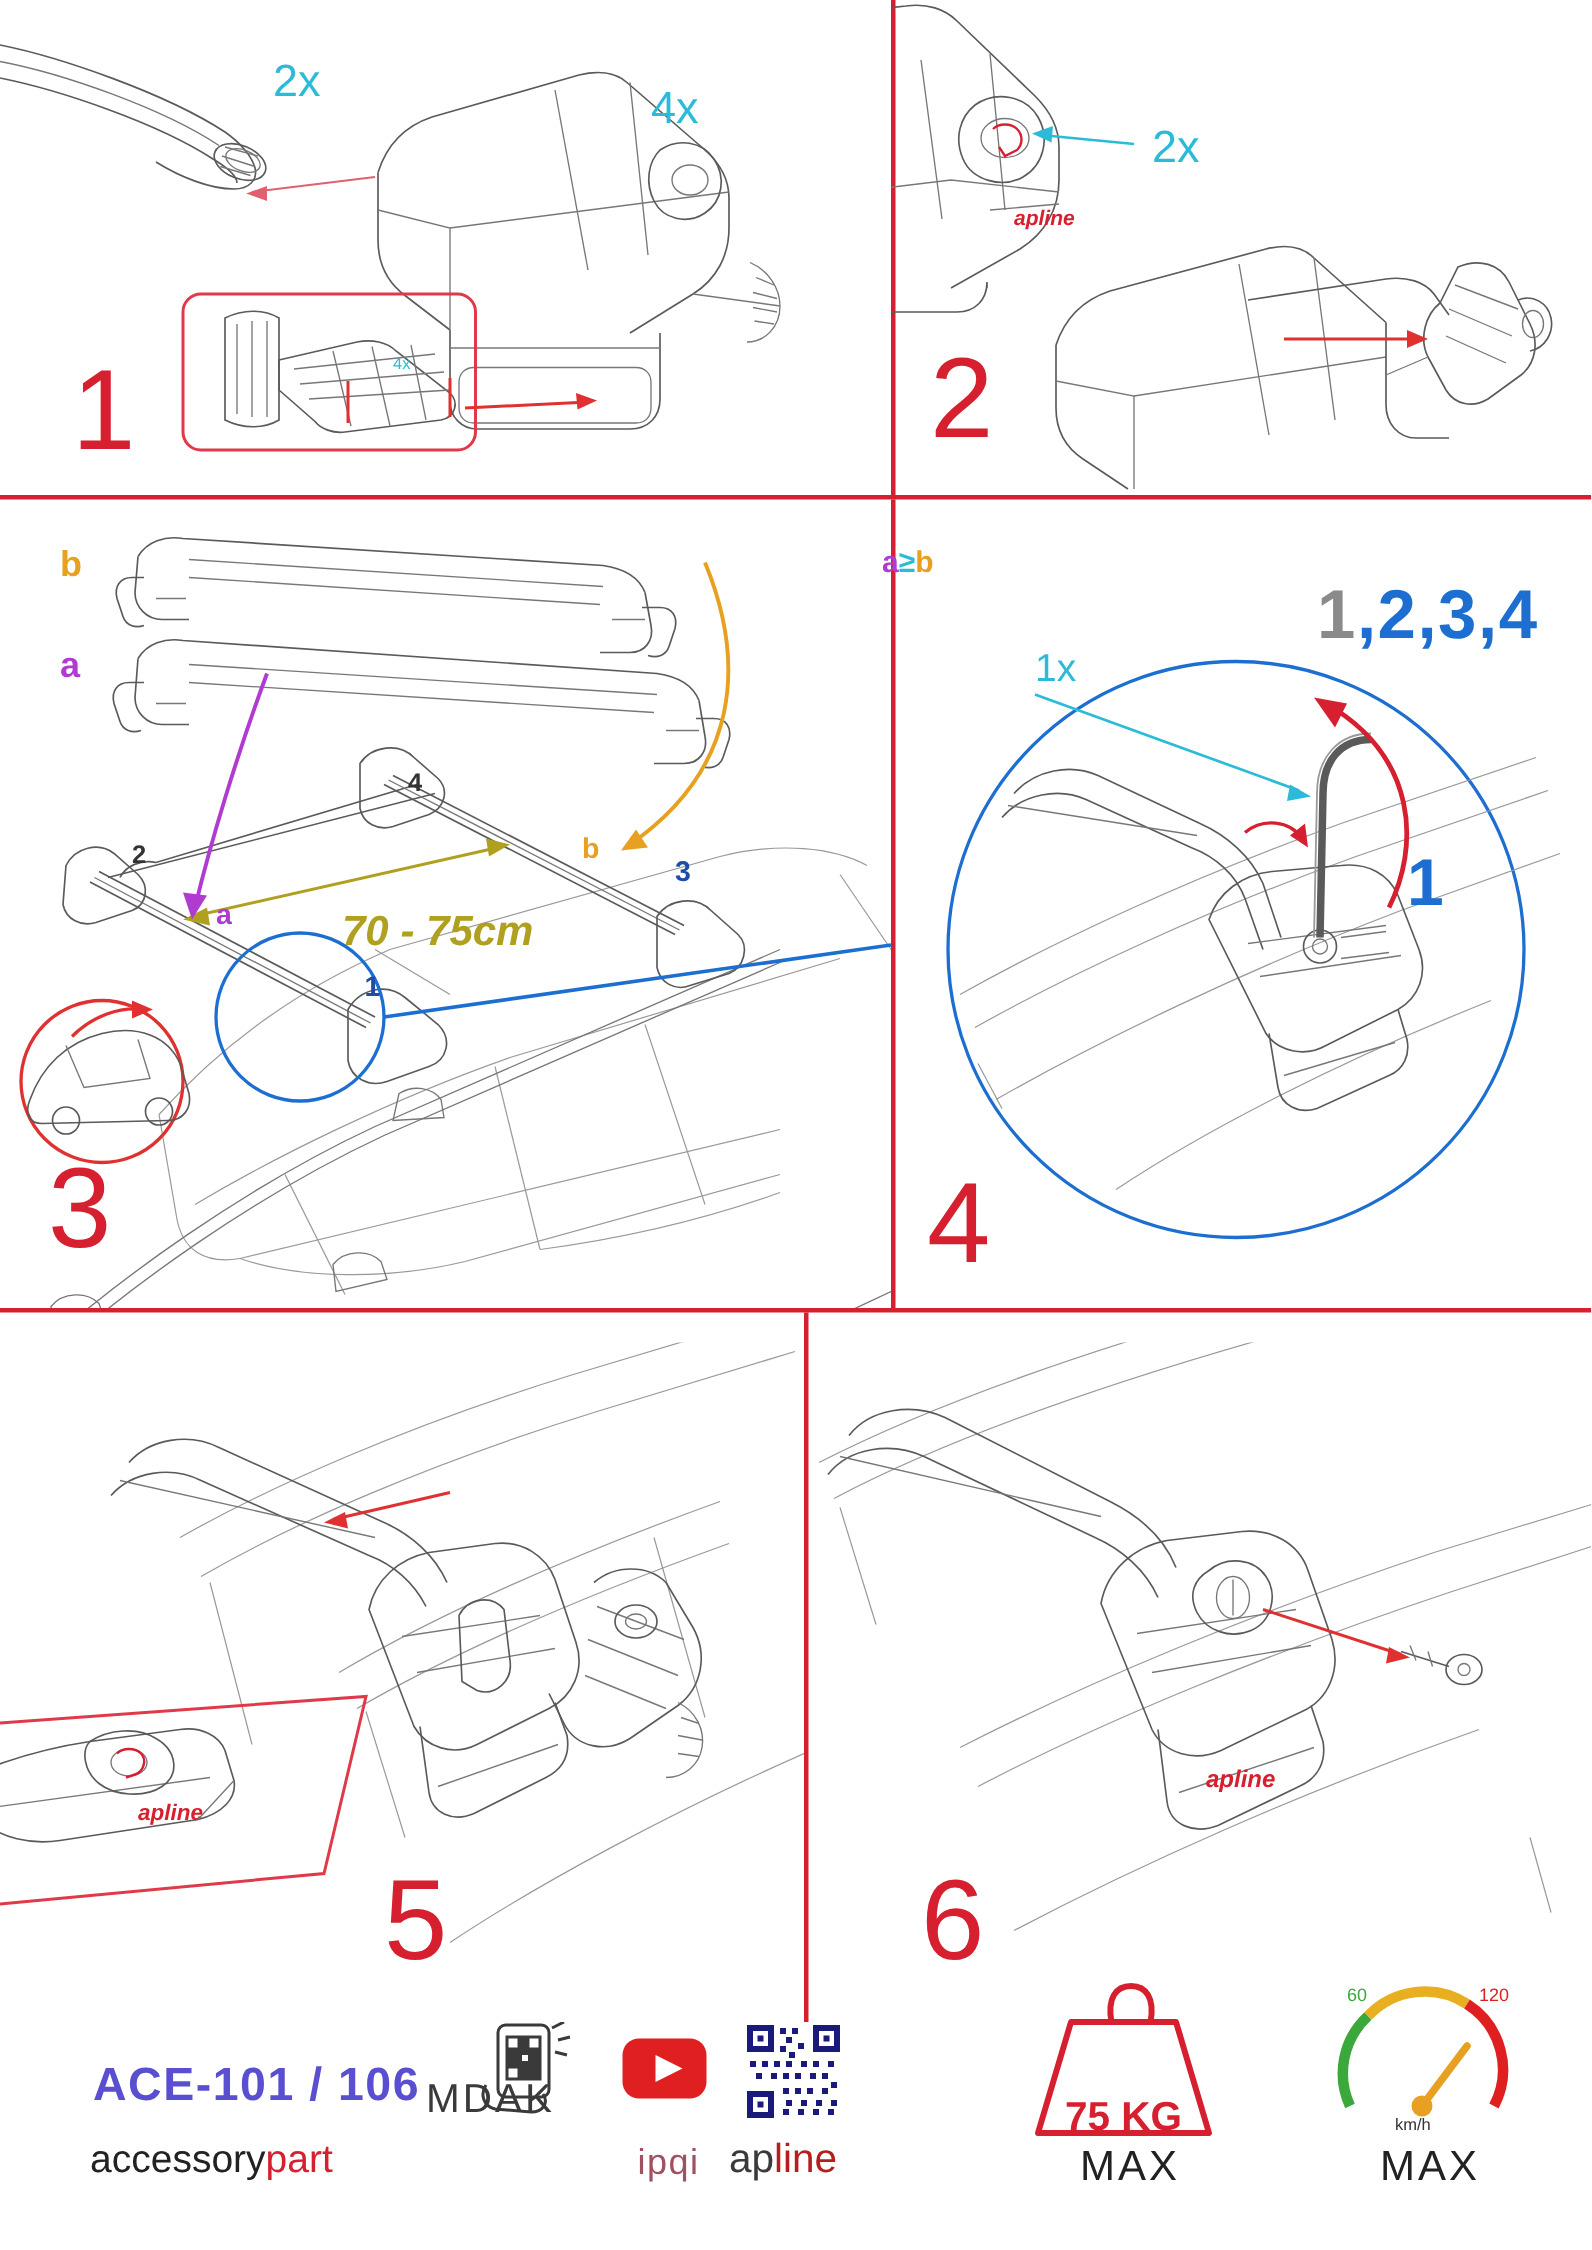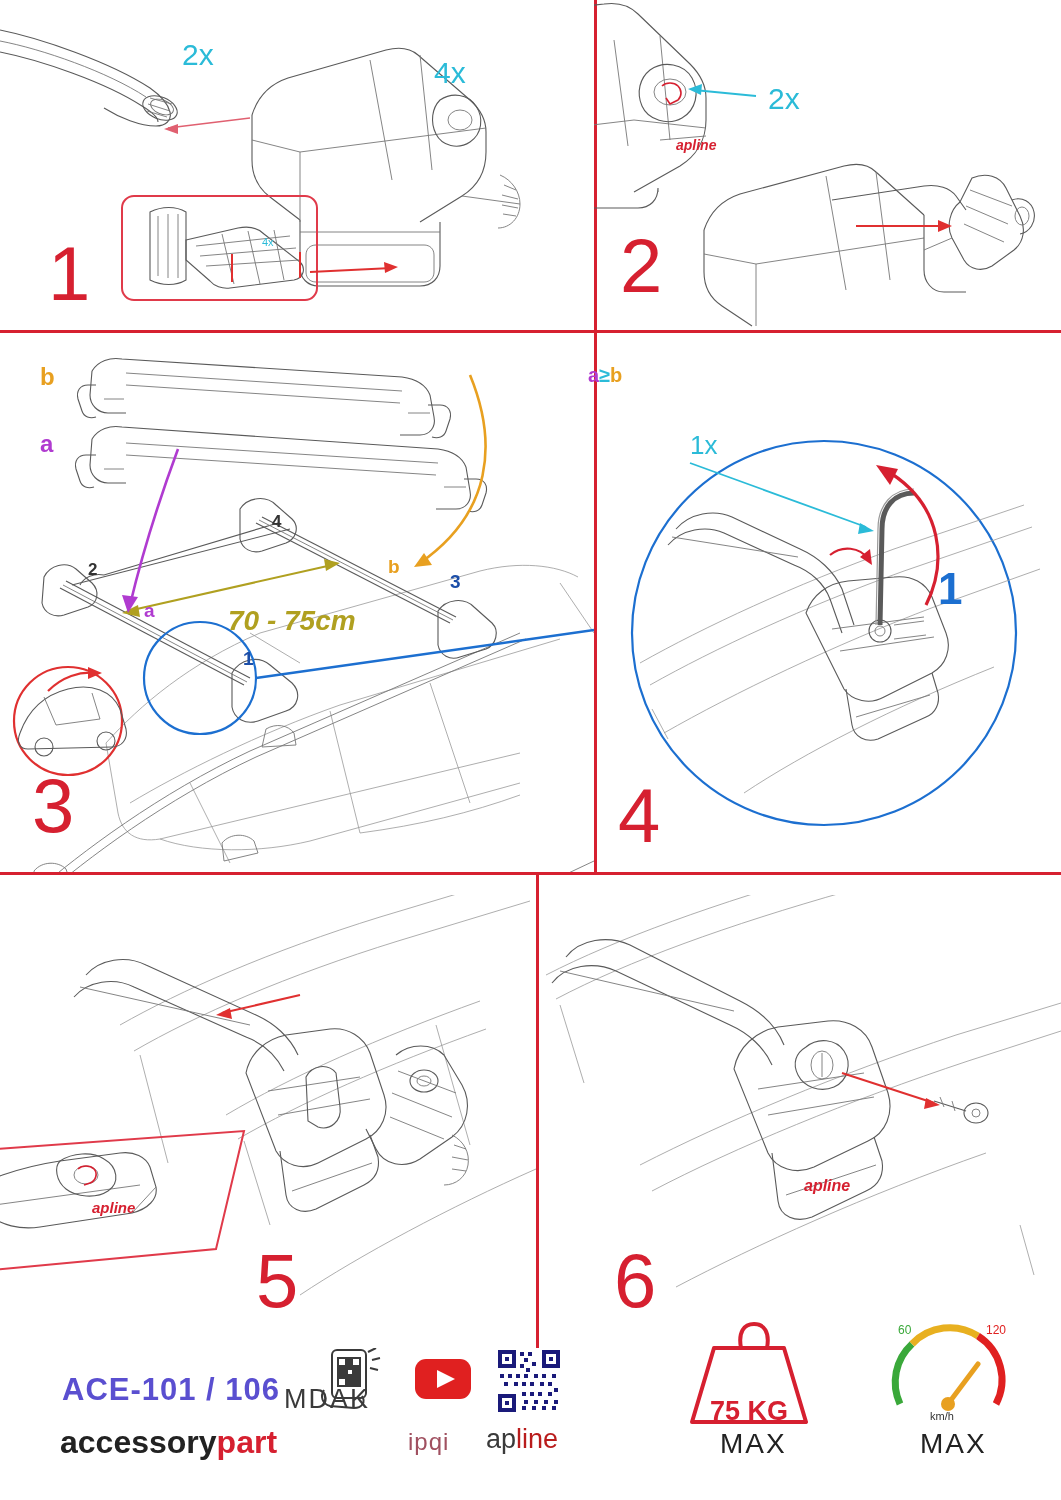--- a/index.html
+++ b/index.html
@@ -92,22 +92,22 @@
   }
   .footer-model {
     position: absolute;
     color: #5a4fd0;
     font-size: 31px;
     font-weight: bold;
     letter-spacing: 1px;
   }
   .brand-ap {
     position: absolute;
-    font-size: 32px;
-    font-weight: bold;
+    font-size: 26px;
+    font-weight: normal;
   }
   .brand-mdak {
     position: absolute;
     font-size: 27px;
     color: #3a3a3a;
     letter-spacing: 2px;
   }
   .brand-ipqi {
     position: absolute;
     font-size: 24px;
@@ -349,20 +349,21 @@
     <polygon points="280,198 266,190 264,201" fill="#2bbbd8"></polygon>
 
     <path style="fill:none;stroke:#d62030;stroke-width:2.2" d="M236 222 C248 212 266 214 274 226"></path>
     <polygon points="278,232 276,216 266,224" fill="#d62030"></polygon>
 
     <path style="fill:none;stroke:#d62030;stroke-width:3.2" d="M332 272 C352 232 352 172 290 136"></path>
     <polygon points="282,132 296,152 304,136" fill="#d62030"></polygon>
   </svg>
   <div class="lbl ab" style="left:588px; top:364px;"><span style="color:#b03bd0;">a</span><span style="color:#2bbbd8;">≥</span><span style="color:#e8a020;">b</span></div>
   <div class="lbl cyan" style="left:690px; top:430px; font-size:26px;">1x</div>
+  <div class="big-seq" style="left:878px; top:382px;"><span style="color:#8a8a8a;">1</span><span style="color:#1c6fd0;">,2,3,4</span></div>
   <div class="one-blue" style="left:938px; top:564px;">1</div>
   <div class="step-num" style="left:618px; top:778px;">4</div>
 
   <div class="vdivider" style="left:536px; top:875px; height:500px;"></div>
 
   <svg width="536" height="430" style="position:absolute; left:0; top:895px;">
 
     <path class="lnw" d="M120 130 C180 96 270 56 380 22 L520 -20"></path>
     <path class="lnw" d="M134 156 C196 120 288 80 398 46 L530 6"></path>
     <path class="lnw" d="M226 220 C290 182 380 142 480 106"></path>
@@ -437,21 +438,21 @@
     <path class="ln" d="M398 206 L430 216"></path>
     <ellipse class="ln" cx="440" cy="218" rx="12" ry="10"></ellipse>
     <ellipse class="ln2" cx="440" cy="218" rx="4" ry="4"></ellipse>
     <path class="ln2" d="M404 202 L408 212 M416 206 L419 216"></path>
   </svg>
   <div class="step-num" style="left:614px; top:1243px;">6</div>
 
   <div class="footer-model" style="left:62px; top:1372px;">ACE-101 / 106</div>
   <div class="brand-ap" style="left:60px; top:1424px;"><span style="color:#222;">accessory</span><span style="color:#d62030;">part</span></div>
   <div class="brand-mdak" style="left:284px; top:1384px;">MDAK</div>
-  <div class="brand-ipqi" style="left:408px; top:1428px;">ipqi</div>
+  <div class="brand-ipqi" style="left:425px; top:1428px;">ipqi</div>
   <div class="brand-apline" style="left:486px; top:1424px;"><span style="color:#3a3a3a;">ap</span><span style="color:#b91c1c;">line</span></div>
 
   <svg width="68" height="66" style="position:absolute; left:318px; top:1348px;">
     <rect x="14" y="2" width="34" height="48" rx="5" fill="none" stroke="#3a3a3a" stroke-width="2"></rect>
     <rect x="19" y="9" width="24" height="30" fill="#3a3a3a"></rect>
     <rect x="21" y="11" width="6" height="6" fill="#fff"></rect>
     <rect x="35" y="11" width="6" height="6" fill="#fff"></rect>
     <rect x="21" y="31" width="6" height="6" fill="#fff"></rect>
     <rect x="30" y="22" width="4" height="4" fill="#fff"></rect>
     <path d="M6 42 C2 48 4 56 12 58 L36 60 C44 60 48 54 44 48" fill="none" stroke="#3a3a3a" stroke-width="2"></path>

